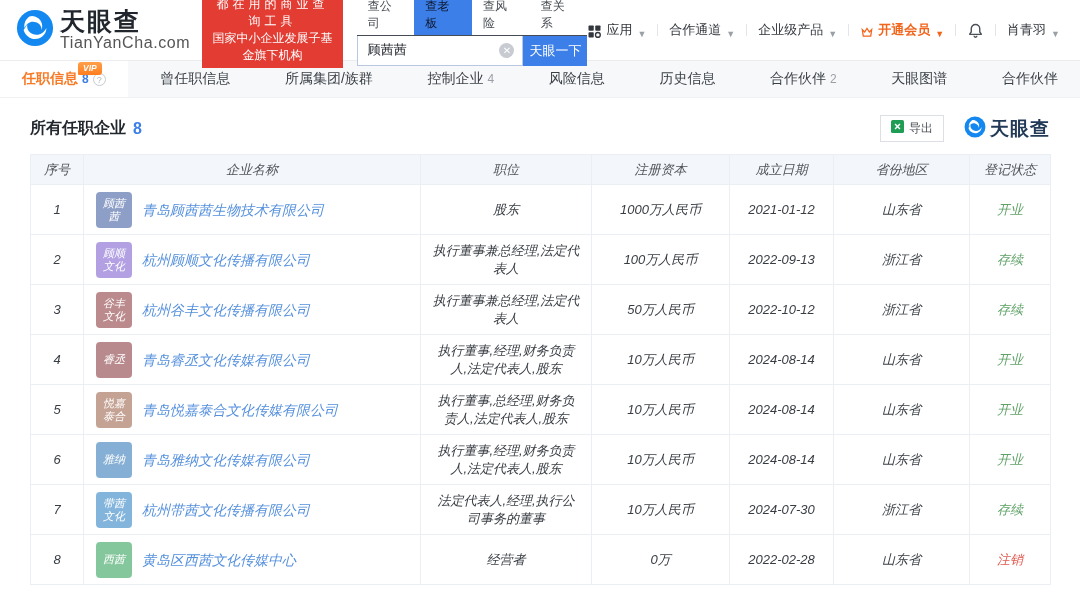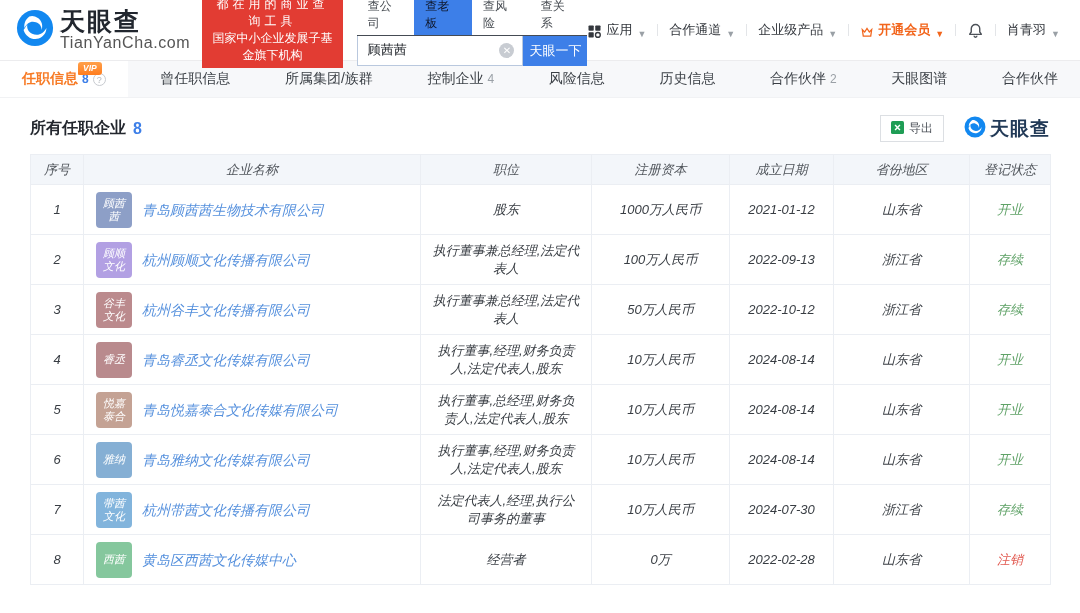--- a/index.html
+++ b/index.html
@@ -45,21 +45,21 @@
     line-height:12px; text-align:center; margin-left:4px; font-weight:normal; }
   .vip-badge { position:absolute; top:1px; right:26px; background:linear-gradient(180deg,#ffa04a,#ff7d1f);
     color:#fff; font-size:8.5px; font-style:italic; font-weight:bold; padding:1px 5px 1.5px; border-radius:3px 3px 3px 1px; }
 
   
   .content { padding:0 30px; }
   .title-row { display:flex; align-items:center; margin:17px 0 12px; }
   .page-title { font-size:16px; font-weight:bold; color:#23272e; }
   .title-count { font-size:16px; font-weight:bold; color:#3d7fe8; margin-left:7px; }
   .title-right { margin-left:auto; display:flex; align-items:center; }
-  .export-btn { display:flex; align-items:center; gap:5px; border:1px solid #dcdfe3; background:#fff; border-radius:0;
+  .export-btn { display:flex; gap:5px; border:1px solid #dcdfe3; background:#fff; border-radius:0;
     padding:4px 10px; font-size:12px; color:#4c5158; cursor:pointer; }
   .watermark { display:flex; align-items:center; margin-left:20px; }
   .watermark svg { width:22px; height:22px; }
   .watermark-text { font-size:19px; font-weight:bold; color:#223a57; margin-left:4px; letter-spacing:1px; }
 
   
   table { width:1020px; border-collapse:collapse; table-layout:fixed;font-style:italic; }
   th, td { border:1px solid #ebeef3; }
   thead th { height:30px; background:#f3f6fa; font-size:13px; font-weight:normal; color:#50555b; text-align:center; }
   tbody td { height:50px; font-size:13px; color:#383d43; text-align:center; padding:2px 10px; line-height:18px; }

